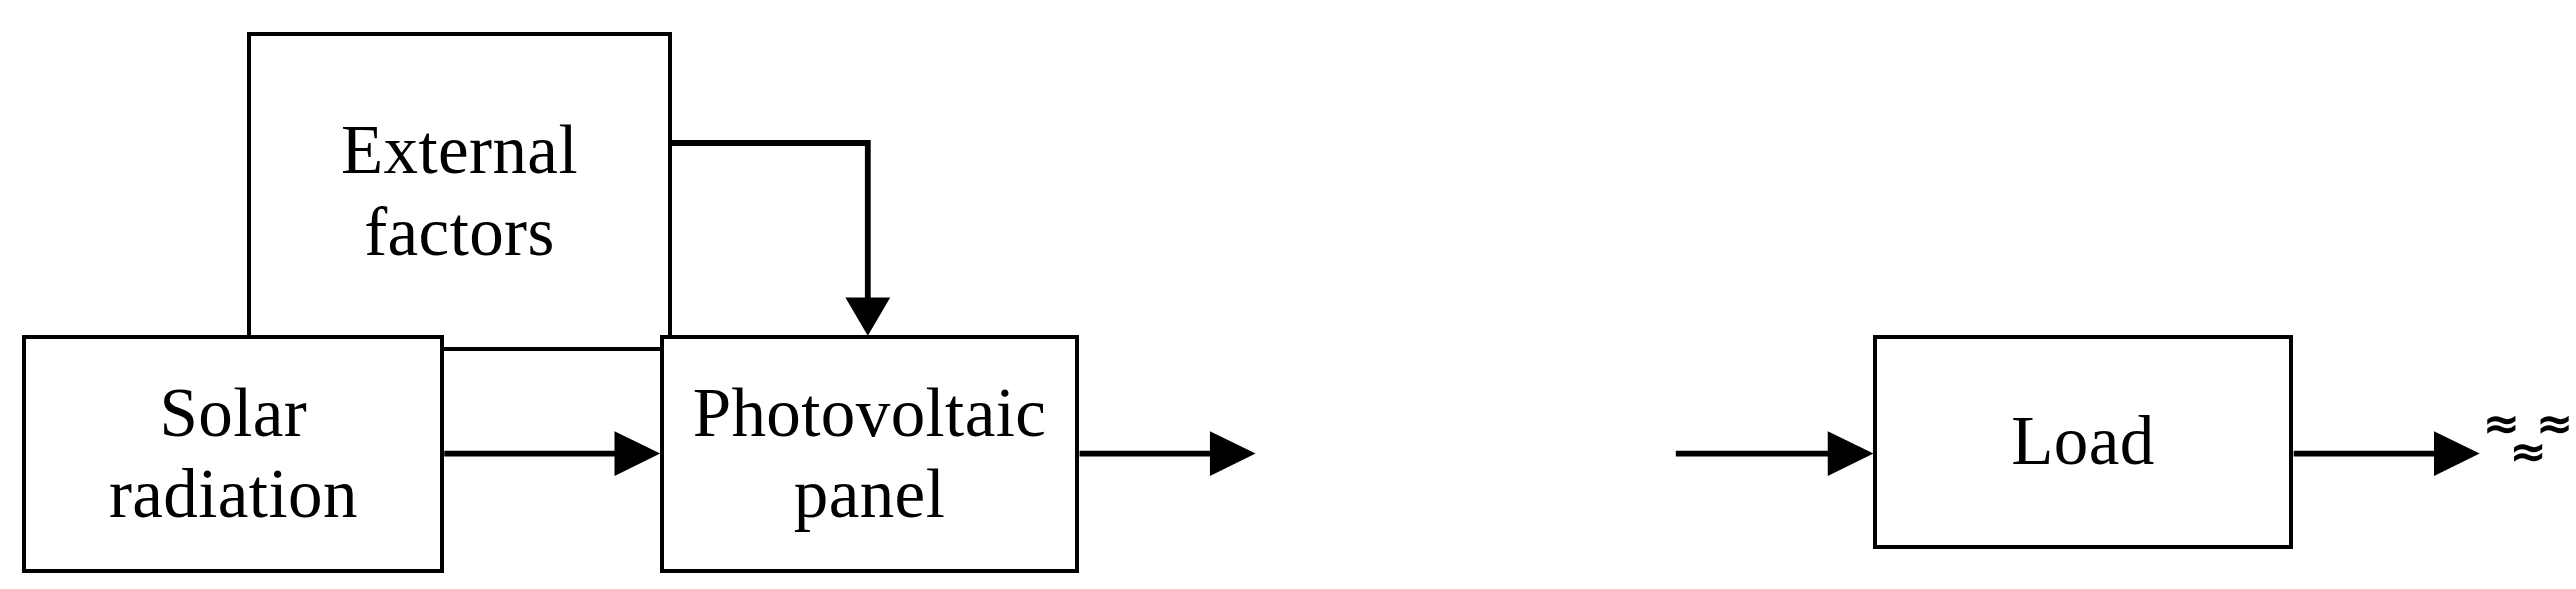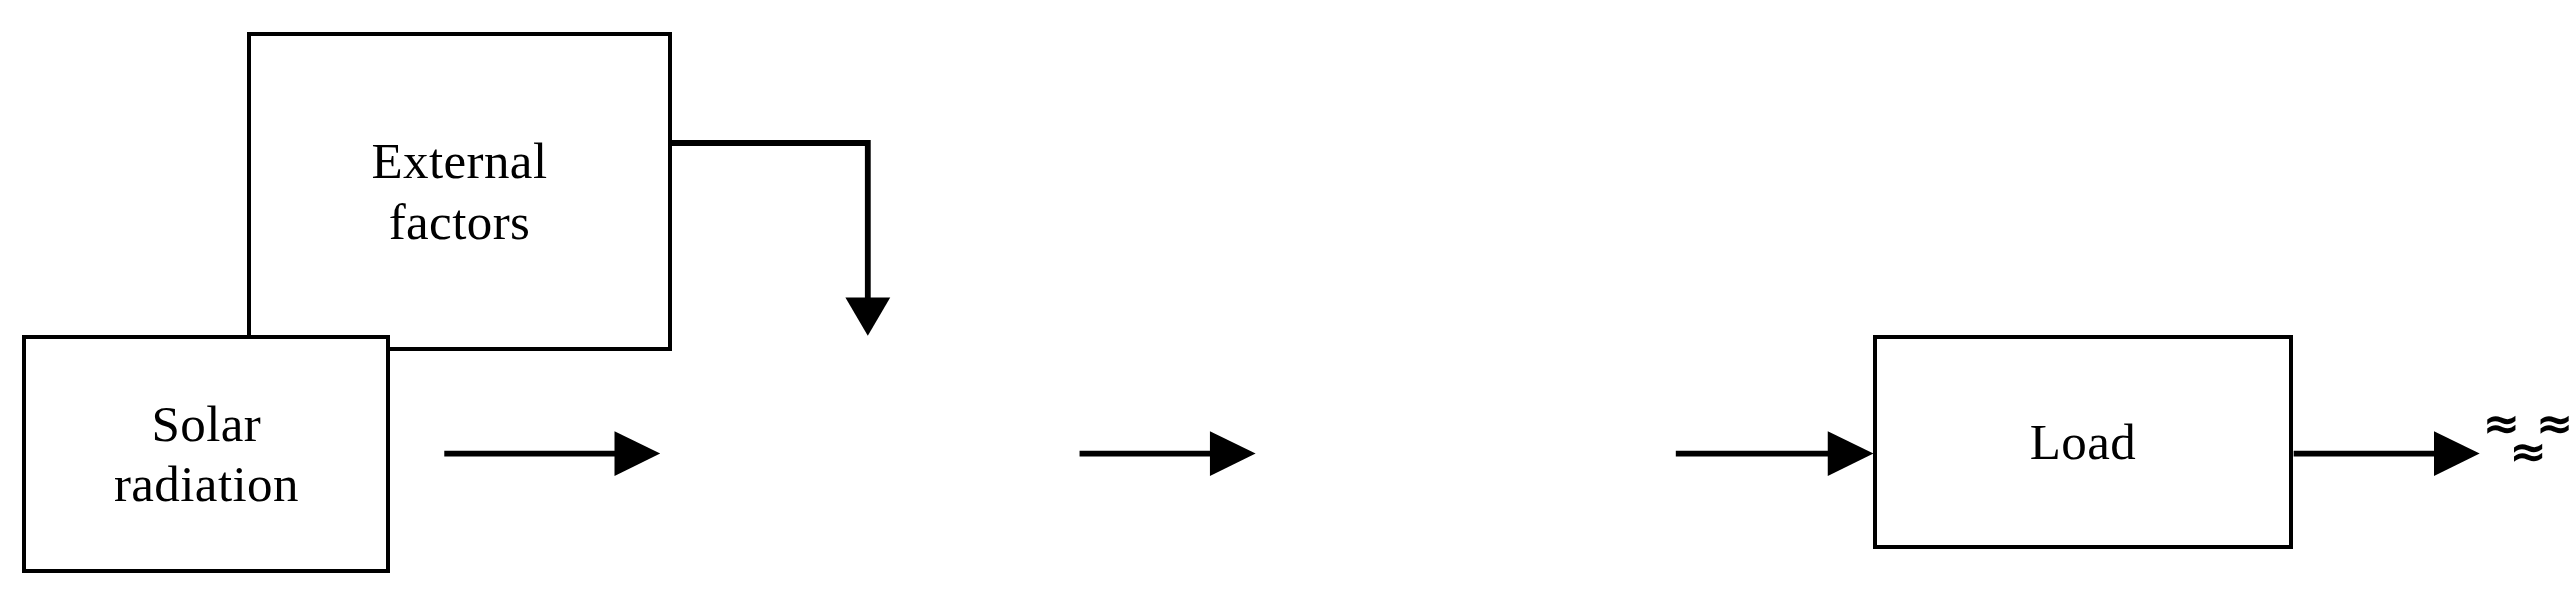--- a/index.html
+++ b/index.html
@@ -21,30 +21,30 @@
     box-sizing: border-box;
     background: #ffffff;
     border: 4.2px solid #000000;
     display: flex;
     align-items: center;
     justify-content: center;
     text-align: center;
   }
   .node-label {
     color: #000000;
-    font-size: 51px;
+    font-size: 69px;
     line-height: 1.18;
     letter-spacing: 0.4px;
     white-space: pre-line;
     padding: 0 8.3px;
   }
   
   #node-external  { left: 247px;  top: 32px;  width: 425px; height: 101px; }
   #node-external.tall { height: 319px; }
-  #node-solar     { left: 22.4px;   top: 335px; width: 368px; height: 238px; }
+  #node-solar     { left: 22.4px;   top: 335px; width: 422px; height: 238px; }
   #node-pv        { left: 660px;  top: 335px; width: 419px; height: 238px; }
   #node-inverter  { left: 1256px; top: 335px; width: 420px; height: 238px; }
   #node-load      { left: 1873px; top: 335px; width: 420px; height: 214px; }
 
   
   .conn-svg {
     position: absolute;
     left: 0;
     top: 0;
     width: 2576px;
@@ -114,20 +114,24 @@
   <div class="node tall" id="node-external">
     <span class="node-label">External
 factors</span>
   </div>
 
   <div class="node" id="node-solar">
     <span class="node-label">Solar
 radiation</span>
   </div>
 
+  <div class="node" id="node-pv">
+    <span class="node-label">Photovoltaic
+panel</span>
+  </div>
 
 
   <div class="node" id="node-load">
     <span class="node-label">Load</span>
   </div>
 
   <div id="ac-symbol">
     <div class="wave-stack">≈
 ≈
 ≈</div>

